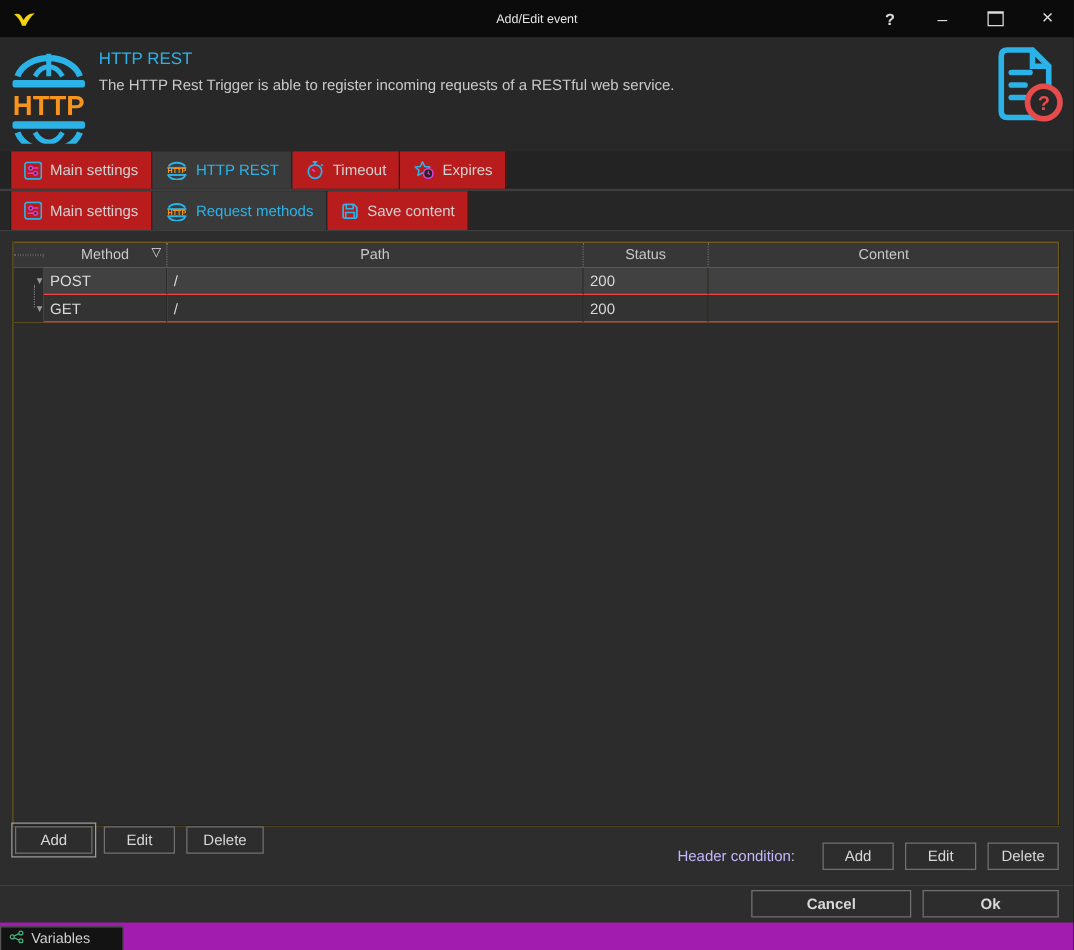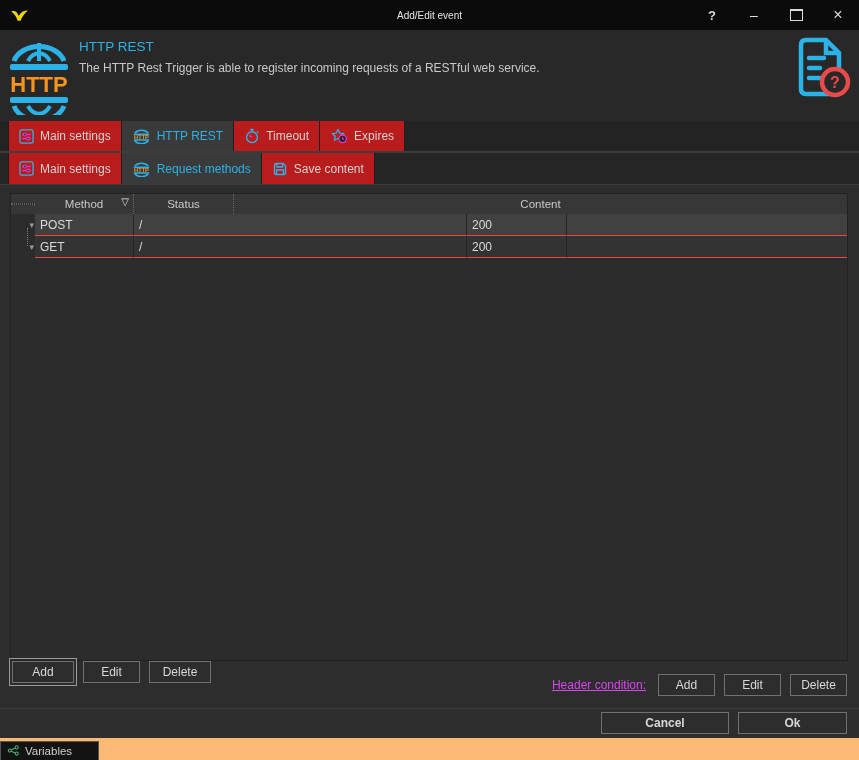--- a/index.html
+++ b/index.html
@@ -60,29 +60,29 @@
   .exp{position:absolute;right:1px;top:50%;transform:translateY(-50%);color:#9a9a9a;font-size:9px;line-height:9px;cursor:pointer;}
   .treeline{position:absolute;left:16px;top:-8px;height:18px;border-left:1px dotted #7a7a7a;}
   .tfill{flex:1 1 auto;background:#2c2c2c;}
   
   .actions{height:47px;display:flex;padding:0 12px;flex:0 0 auto;}
   .btn{height:22px;background:#2d2d2d;border:1px solid #717171;color:#d8d8d8;
        font-family:"Liberation Sans",sans-serif;font-size:12px;display:flex;align-items:center;justify-content:center;cursor:pointer;box-sizing:border-box;}
   .btn.focused{outline:1px solid #9b9b9b;outline-offset:2px;}
   .grp-left{display:flex;gap:9px;}
   .grp-right{margin-left:auto;display:flex;gap:9px;align-items:center;}
-  .hc-label{color:#d946ef;margin-right:3px;text-decoration:underline;}
+  .hc-label{color:#c4b5fd;margin-right:13px;}
   .w62{width:62px;} .w57{width:57px;}
   
   .footer{height:26px;border-top:1px solid #3d3d3d;display:flex;justify-content:flex-end;gap:9px;
           padding:3px 12px 0 12px;flex:0 0 auto;align-items:flex-start;}
   .btn.big{height:22px;font-weight:bold;}
   .w118{width:128px;} .w109{width:109px;}
   
-  .statusbar{height:22px;background:#fdba74;flex:0 0 auto;display:flex;align-items:flex-end;}
+  .statusbar{height:22px;background:#a21caf;flex:0 0 auto;display:flex;align-items:flex-end;}
   .vars-tab{width:99px;height:19px;border:1px solid #555;border-bottom:none;background:#131313;
             display:flex;align-items:center;gap:5px;padding-left:6px;box-sizing:border-box;color:#cfcfcf;font-size:11.5px;cursor:pointer;}
 </style>
 </head>
 <body>
 
 <div class="window">
 
   <div class="titlebar">
     <span class="logo">
@@ -219,20 +219,23 @@
       </div>
     </div>
 
     <div class="table-wrap">
       <div class="trow thead">
         <div class="gutter"></div>
         <div class="cell c-method">
           <span>Method</span>
           <span class="filter-glyph">▽</span>
         </div>
+        <div class="cell c-path">
+            <span>Path</span>
+          </div>
         <div class="cell c-status">
             <span>Status</span>
           </div>
         <div class="cell c-content">
             <span>Content</span>
           </div>
       </div>
 
       <div class="trow drow sel">
         <div class="gutter">

